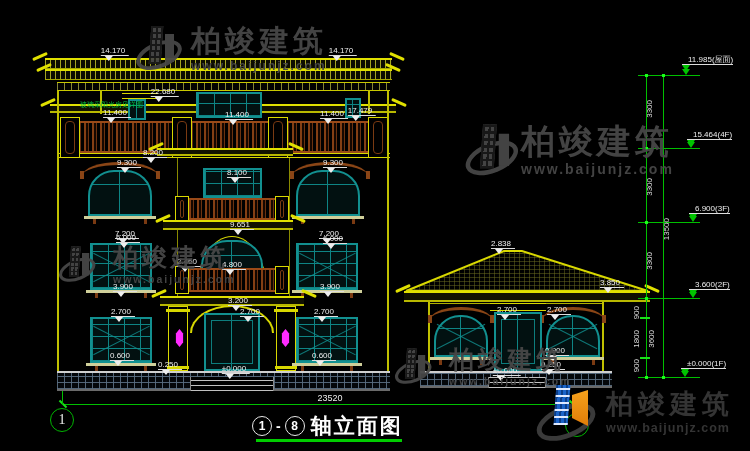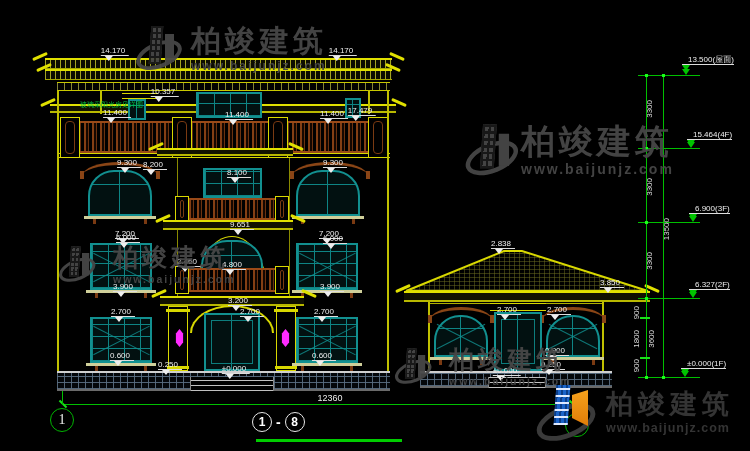--- a/index.html
+++ b/index.html
@@ -304,35 +304,36 @@
   </div>
 
   <div class="title" style="left:252px;top:412px">
     <span class="tcirc">
         <span>1</span>
       </span>
     <span class="tdash">-</span>
     <span class="tcirc">
         <span>8</span>
       </span>
+    <span class="ttext">轴立面图</span>
   </div>
   <div class="title-underline" style="left:256px;top:439px;width:146px"></div>
 
   <div id="ann-layer">
       <div class="ann ann-dim" style="left: 113px; top: 46px;">14.170</div>
       <div class="ann ann-dim" style="left: 341px; top: 46px;">14.170</div>
-      <div class="ann ann-dim" style="left: 163px; top: 87px;">10.357</div>
+      <div class="ann ann-dim" style="left: 163px; top: 87px;">22.680</div>
       <div class="ann ann-note" style="left: 80px; top: 100px;">玻璃采阳光房见详图</div>
       <div class="ann ann-dim" style="left: 115px; top: 108px;">11.400</div>
       <div class="ann ann-dim" style="left: 237px; top: 110px;">11.400</div>
       <div class="ann ann-dim" style="left: 332px; top: 109px;">11.400</div>
       <div class="ann ann-dim" style="left: 360px; top: 106px;">17.479</div>
       <div class="ann ann-dim" style="left: 127px; top: 158px;">9.300</div>
       <div class="ann ann-dim" style="left: 333px; top: 158px;">9.300</div>
-      <div class="ann ann-dim" style="left: 153px; top: 160px;">8.200</div>
+      <div class="ann ann-dim" style="left: 153px; top: 148px;">8.200</div>
       <div class="ann ann-dim" style="left: 237px; top: 168px;">8.100</div>
       <div class="ann ann-dim" style="left: 125px; top: 229px;">7.200</div>
       <div class="ann ann-dim" style="left: 329px; top: 229px;">7.200</div>
       <div class="ann ann-dim" style="left: 240px; top: 220px;">9.651</div>
       <div class="ann ann-dim" style="left: 126px; top: 233px;">6.000</div>
       <div class="ann ann-dim" style="left: 333px; top: 234px;">6.000</div>
       <div class="ann ann-dim" style="left: 187px; top: 257px;">2.460</div>
       <div class="ann ann-dim" style="left: 232px; top: 260px;">4.800</div>
       <div class="ann ann-dim" style="left: 123px; top: 282px;">3.900</div>
       <div class="ann ann-dim" style="left: 330px; top: 282px;">3.900</div>
@@ -344,25 +345,25 @@
       <div class="ann ann-dim" style="left: 322px; top: 351px;">0.600</div>
       <div class="ann ann-dim" style="left: 168px; top: 360px;">0.250</div>
       <div class="ann ann-dim" style="left: 234px; top: 364px;">±0.000</div>
       <div class="ann ann-dim" style="left: 501px; top: 239px;">2.838</div>
       <div class="ann ann-dim" style="left: 610px; top: 278px;">3.850</div>
       <div class="ann ann-dim" style="left: 507px; top: 305px;">2.700</div>
       <div class="ann ann-dim" style="left: 557px; top: 305px;">2.700</div>
       <div class="ann ann-dim" style="left: 555px; top: 346px;">0.900</div>
       <div class="ann ann-dim" style="left: 551px; top: 360px;">0.250</div>
       <div class="ann ann-dim" style="left: 505px; top: 366px;">±0.000</div>
-      <div class="ann ann-plain" style="left: 330px; top: 393px;">12360</div>
-      <div class="ann ann-flag" style="left: 688px; top: 55px;">13.500(屋面)</div>
+      <div class="ann ann-plain" style="left: 330px; top: 393px;">23520</div>
+      <div class="ann ann-flag" style="left: 688px; top: 55px;">11.985(屋面)</div>
       <div class="ann ann-flag" style="left: 693px; top: 130px;">15.464(4F)</div>
       <div class="ann ann-flag" style="left: 695px; top: 204px;">6.900(3F)</div>
-      <div class="ann ann-flag" style="left: 695px; top: 280px;">6.327(2F)</div>
+      <div class="ann ann-flag" style="left: 695px; top: 280px;">3.600(2F)</div>
       <div class="ann ann-flag" style="left: 687px; top: 359px;">±0.000(1F)</div>
       <div class="ann ann-vdim" style="left: 645px; top: 100px;">3300</div>
       <div class="ann ann-vdim" style="left: 645px; top: 178px;">3300</div>
       <div class="ann ann-vdim" style="left: 645px; top: 252px;">3300</div>
       <div class="ann ann-vdim" style="left: 662px; top: 218px;">13500</div>
       <div class="ann ann-vdim" style="left: 632px; top: 306px;">900</div>
       <div class="ann ann-vdim" style="left: 632px; top: 330px;">1800</div>
       <div class="ann ann-vdim" style="left: 632px; top: 359px;">900</div>
       <div class="ann ann-vdim" style="left: 647px; top: 330px;">3600</div>
     </div>

